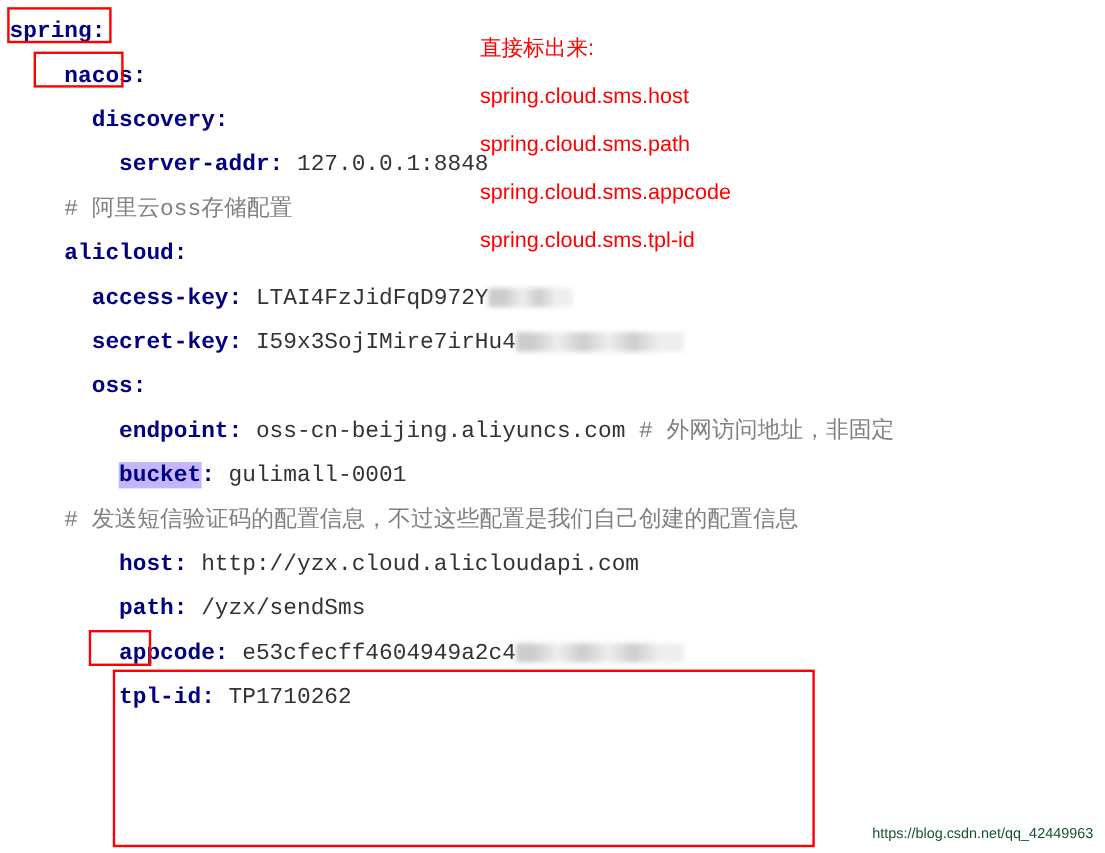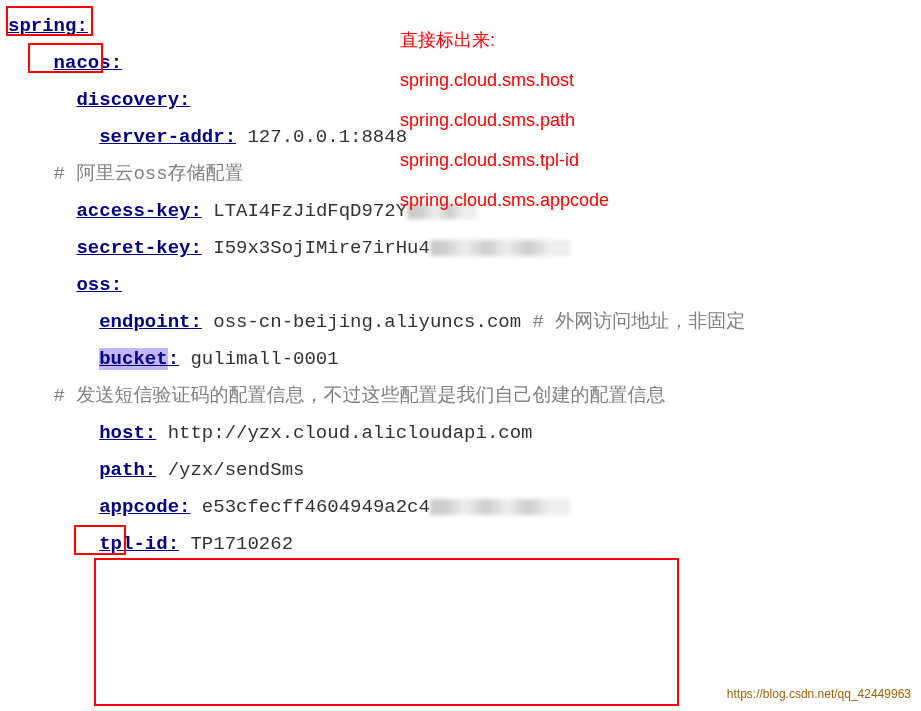--- a/index.html
+++ b/index.html
@@ -19,21 +19,20 @@
       overflow: hidden;
     }
     .code-line {
       line-height: 37px;
       white-space: pre;
       position: relative;
     }
     .key {
       color: #000080;
       font-weight: bold;
-      text-decoration: underline;
     }
     .value {
       color: #333333;
     }
     .comment {
       color: #808080;
     }
     .highlight-yellow {
       background: #c4b5fd;
       margin-top: 36px;
@@ -47,21 +46,21 @@
       position: absolute;
       color: #ff0000;
       font-family: 'Microsoft YaHei', sans-serif;
       font-size: 18px;
       line-height: 40px;
     }
     .watermark {
       position: absolute;
       right: 10px;
       bottom: 10px;
-      color: #a16207;
+      color: #14532d;
       font-size: 12px;
       font-family: Arial, sans-serif;
     }
     .blur-mask {
       display: inline-block;
       width: 70px;
       height: 16px;
       background: linear-gradient(90deg, #ccc 20%, #eee 40%, #ccc 60%, #eee 80%);
       filter: blur(2px);
       vertical-align: middle;
@@ -87,20 +86,21 @@
 
 
   <div class="code-line">    <span class="key">nacos</span><span class="key">:</span></div>
 
   <div class="code-line">      <span class="key">discovery</span><span class="key">:</span></div>
 
   <div class="code-line">        <span class="key">server-addr</span><span class="key">:</span> <span class="value">127.0.0.1:8848</span></div>
 
   <div class="code-line">    <span class="comment"># 阿里云oss存储配置</span></div>
 
+  <div class="code-line">    <span class="key">alicloud</span><span class="key">:</span></div>
 
   <div class="code-line">      <span class="key">access-key</span><span class="key">:</span> <span class="value">LTAI4FzJidFqD972Y</span><span class="blur-mask"></span></div>
 
   <div class="code-line">      <span class="key">secret-key</span><span class="key">:</span> <span class="value">I59x3SojIMire7irHu4</span><span class="blur-mask-long"></span></div>
 
   <div class="code-line">      <span class="key">oss</span><span class="key">:</span></div>
 
   <div class="code-line">        <span class="key">endpoint</span><span class="key">:</span> <span class="value">oss-cn-beijing.aliyuncs.com</span> <span class="comment"># 外网访问地址，非固定</span></div>
 
   <div class="code-line">        <span class="key highlight-yellow">bucket</span><span class="key">:</span> <span class="value">gulimall-0001</span></div>
@@ -120,17 +120,17 @@
 
 <div class="red-box" style="left:6px; top:6px; width:87px; height:30px;"></div>
 <div class="red-box" style="left:28px; top:43px; width:75px; height:30px;"></div>
 <div class="red-box" style="left:74px; top:525px; width:52px; height:30px;"></div>
 <div class="red-box" style="left:94px; top:558px; width:585px; height:148px;"></div>
 
 <div class="annotation-text" style="left:400px; top:20px;">
   <div>直接标出来:</div>
   <div>spring.cloud.sms.host</div>
   <div>spring.cloud.sms.path</div>
+  <div>spring.cloud.sms.appcode</div>
   <div>spring.cloud.sms.tpl-id</div>
-  <div>spring.cloud.sms.appcode</div>
 </div>
 
 <div class="watermark">https://blog.csdn.net/qq_42449963</div>
 
 </body></html>

